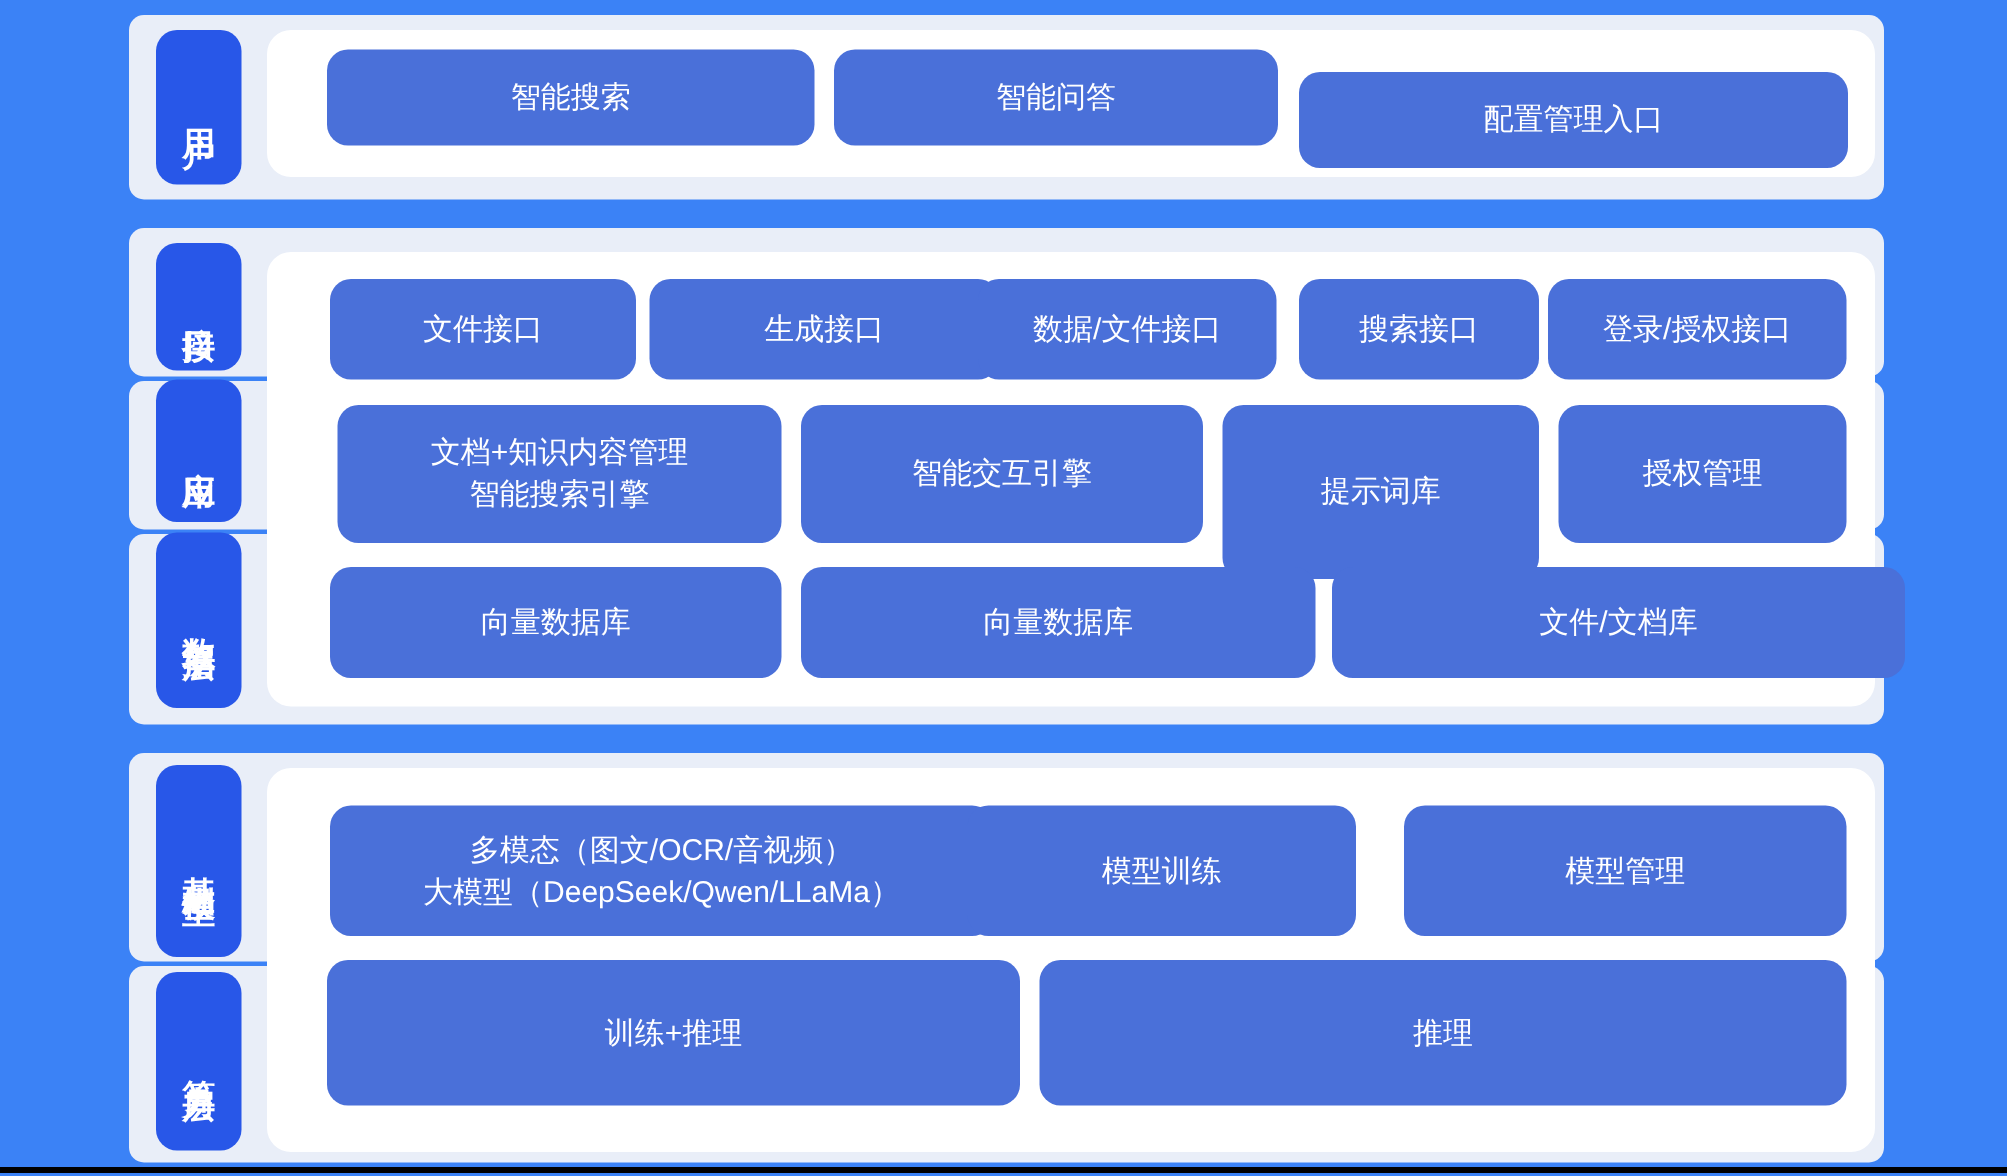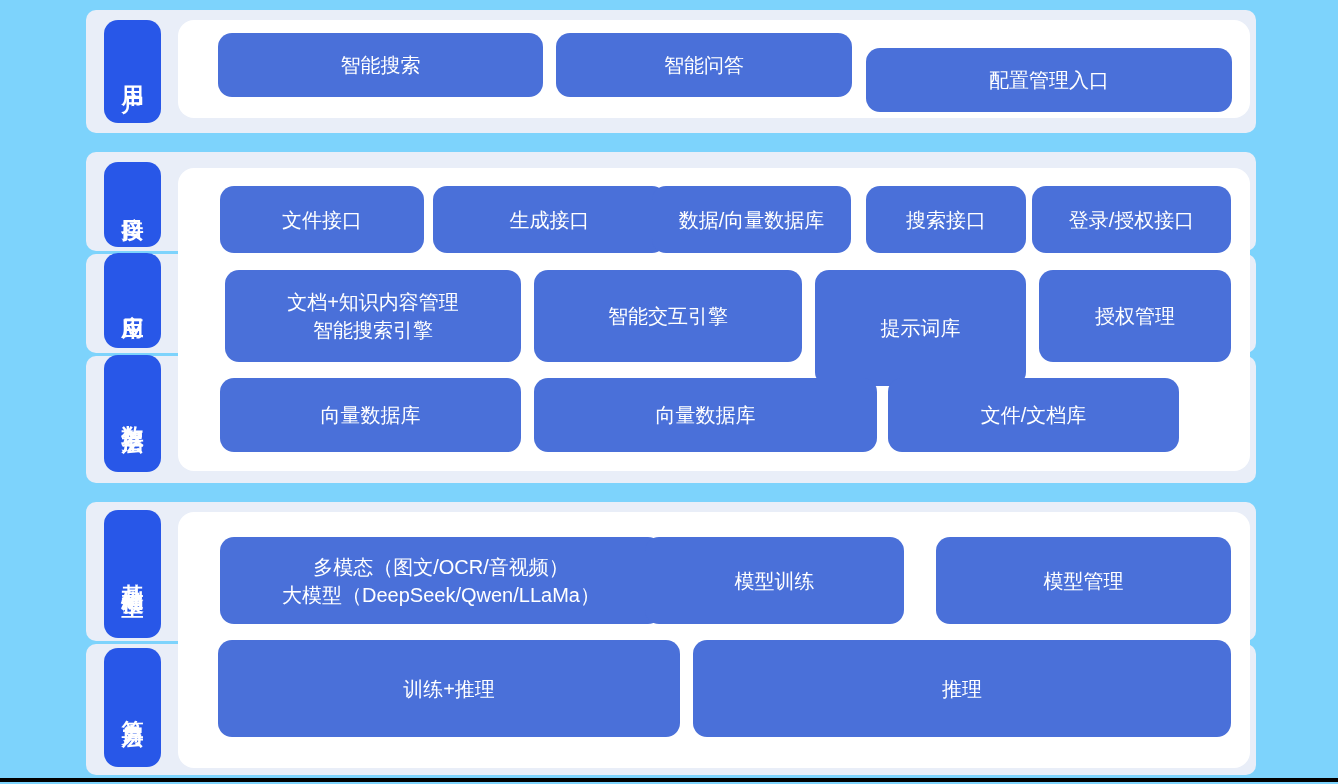--- a/index.html
+++ b/index.html
@@ -5,21 +5,21 @@
   html, body {
     margin: 0;
     padding: 0;
     background: #ffffff;
     font-family: "Liberation Sans", "DejaVu Sans", sans-serif;
   }
   .stage {
     position: relative;
     width: 1338px;
     height: 784px;
-    background: #7dd3fc;
+    background: #3b82f6;
     overflow: hidden;
   }
   .band {
     position: absolute;
     left: 86px;
     width: 1170px;
     background: #e9eef8;
     border-radius: 10px;
   }
   .panel {
@@ -85,33 +85,33 @@
   <div class="band" style="top:152px;height:99px"></div>
   <div class="band" style="top:254px;height:99px"></div>
   <div class="band" style="top:356px;height:127px"></div>
   <div class="panel" style="top:168px;height:303px"></div>
   <div class="vlabel" style="top:162px;height:85px">接口</div>
   <div class="vlabel" style="top:253px;height:95px">应用</div>
   <div class="vlabel" style="top:355px;height:117px">数据层</div>
 
   <div class="btn" style="left:220px;top:186px;width:204px;height:67px">文件接口</div>
   <div class="btn" style="left:433px;top:186px;width:233px;height:67px">生成接口</div>
-  <div class="btn" style="left:652px;top:186px;width:199px;height:67px">数据/向量数据库</div>
+  <div class="btn" style="left:652px;top:186px;width:199px;height:67px">数据/文件接口</div>
   <div class="btn" style="left:866px;top:186px;width:160px;height:67px">搜索接口</div>
   <div class="btn multiline" style="left:225px;top:270px;width:296px;height:92px">文档+知识内容管理
 智能搜索引擎</div>
 
   <div class="btn" style="left:1032px;top:186px;width:199px;height:67px">登录/授权接口</div>
   <div class="btn" style="left:534px;top:270px;width:268px;height:92px">智能交互引擎</div>
   <div class="btn" style="left:815px;top:270px;width:211px;height:116px">提示词库</div>
   <div class="btn" style="left:1039px;top:270px;width:192px;height:92px">授权管理</div>
 
   <div class="btn" style="left:220px;top:378px;width:301px;height:74px">向量数据库</div>
   <div class="btn" style="left:534px;top:378px;width:343px;height:74px">向量数据库</div>
-  <div class="btn" style="left:888px;top:378px;width:291px;height:74px">文件/文档库</div>
+  <div class="btn" style="left:888px;top:378px;width:382px;height:74px">文件/文档库</div>
 
   <div class="band" style="top:502px;height:139px"></div>
   <div class="band" style="top:644px;height:131px"></div>
   <div class="panel" style="top:512px;height:256px"></div>
   <div class="vlabel" style="top:510px;height:128px">基础模型</div>
   <div class="vlabel" style="top:648px;height:119px">算力层</div>
 
   <div class="btn multiline" style="left:220px;top:537px;width:442px;height:87px">多模态（图文/OCR/音视频）
 大模型（DeepSeek/Qwen/LLaMa）</div>
   <div class="btn" style="left:645px;top:537px;width:259px;height:87px">模型训练</div>

